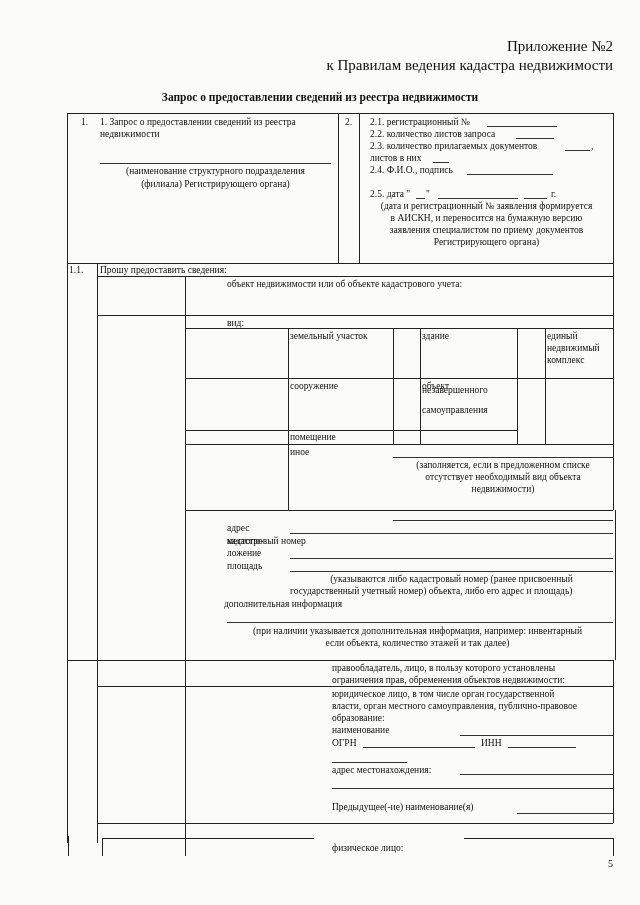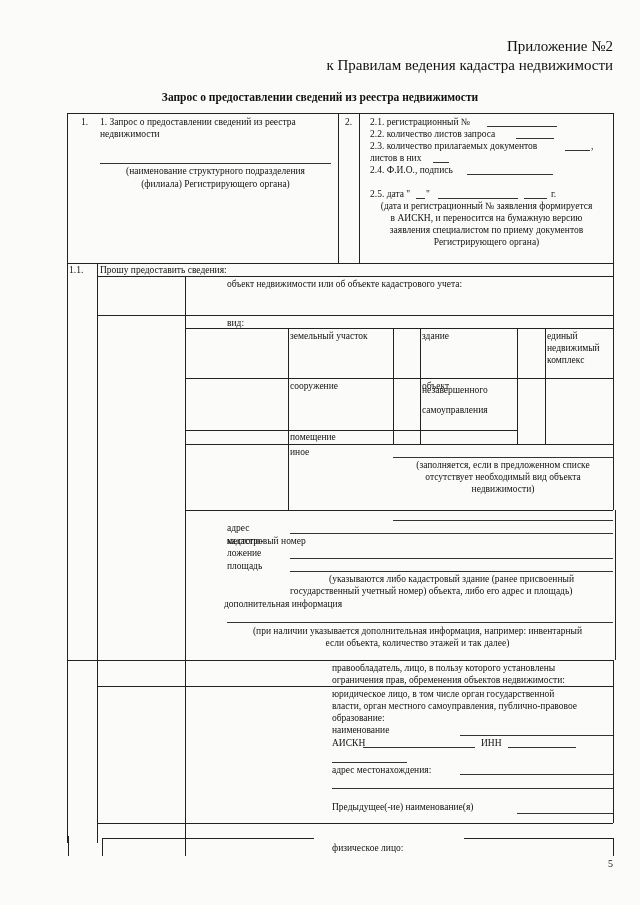--- a/index.html
+++ b/index.html
@@ -101,38 +101,38 @@
 <div class="vl" style="left:615px; top:510px; height:150px;"></div>
 <div class="t" style="left:227px; top:498px;margin-top:37px;">кадастровый номер</div>
 <div class="u" style="left:393px; width:220px; top:520px;"></div>
 <div class="t" style="left:227px; top:522px;">адрес</div>
 <div class="u" style="left:290px; width:323px; top:533px;"></div>
 <div class="t" style="left:227px; top:535px;">местопо-</div>
 <div class="t" style="left:227px; top:547px;">ложение</div>
 <div class="u" style="left:290px; width:323px; top:558px;"></div>
 <div class="t" style="left:227px; top:560px;">площадь</div>
 <div class="u" style="left:290px; width:323px; top:571px;"></div>
-<div class="t c" style="left:290px; width:323px; top:573px;">(указываются либо кадастровый здание (ранее присвоенный</div>
+<div class="t c" style="left:290px; width:323px; top:573px;">(указываются либо кадастровый номер (ранее присвоенный</div>
 <div class="t" style="left:290px; top:585px;">государственный учетный номер) объекта, либо его адрес и площадь)</div>
 <div class="t" style="left:224px; top:598px;">дополнительная информация</div>
 <div class="u" style="left:227px; width:386px; top:622px;"></div>
 <div class="t c" style="left:220px; width:395px; top:625px;">(при наличии указывается дополнительная информация, например: инвентарный</div>
 <div class="t c" style="left:220px; width:395px; top:637px;">если объекта, количество этажей и так далее)</div>
 
 <div class="hl" style="left:67px; width:546px; top:660px;"></div>
 <div class="vl" style="left:613px; top:660px; height:163px;"></div>
 <div class="t" style="left:332px; top:662px;">правообладатель, лицо, в пользу которого установлены</div>
 <div class="t" style="left:332px; top:674px;">ограничения прав, обременения объектов недвижимости:</div>
 <div class="hl" style="left:97px; width:516px; top:686px;"></div>
 <div class="t" style="left:332px; top:688px;">юридическое лицо, в том числе орган  государственной</div>
 <div class="t" style="left:332px; top:700px;">власти, орган местного самоуправления, публично-правовое</div>
 <div class="t" style="left:332px; top:712px;">образование:</div>
 <div class="t" style="left:332px; top:724px;">наименование</div>
 <div class="u" style="left:460px; width:153px; top:735px;"></div>
-<div class="t" style="left:332px; top:737px;">АИСКН</div>
+<div class="t" style="left:332px; top:737px;">ОГРН</div>
 <div class="u" style="left:363px; width:112px; top:747px;"></div>
 <div class="t" style="left:481px; top:737px;">ИНН</div>
 <div class="u" style="left:508px; width:68px; top:747px;"></div>
 <div class="u" style="left:332px; width:75px; top:762px;"></div>
 <div class="t" style="left:332px; top:764px;">адрес местонахождения:</div>
 <div class="u" style="left:460px; width:153px; top:774px;"></div>
 <div class="u" style="left:332px; width:281px; top:788px;"></div>
 <div class="t" style="left:332px; top:801px;text-align:center;">Предыдущее(-ие) наименование(я)</div>
 <div class="u" style="left:517px; width:96px; top:813px;"></div>
 <div class="hl" style="left:97px; width:516px; top:823px;"></div>

